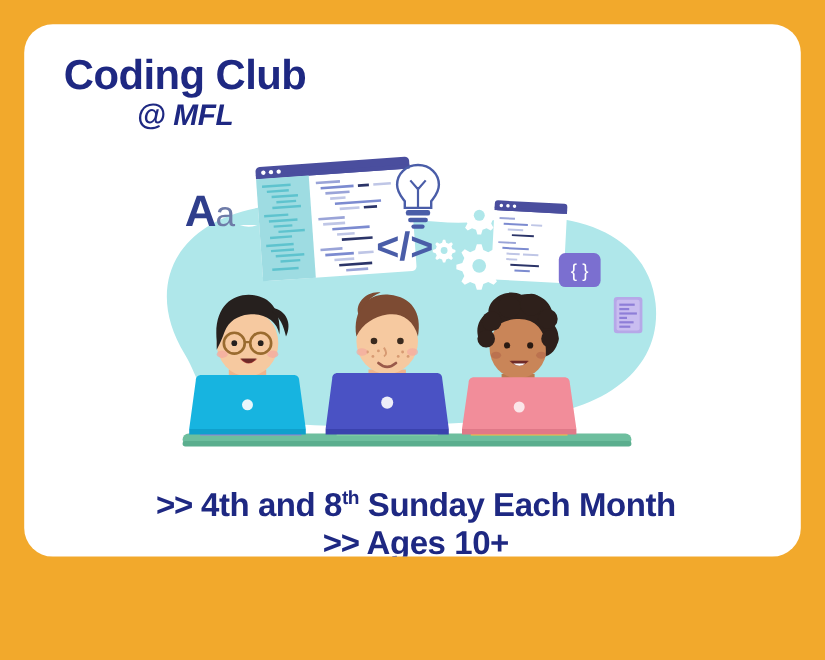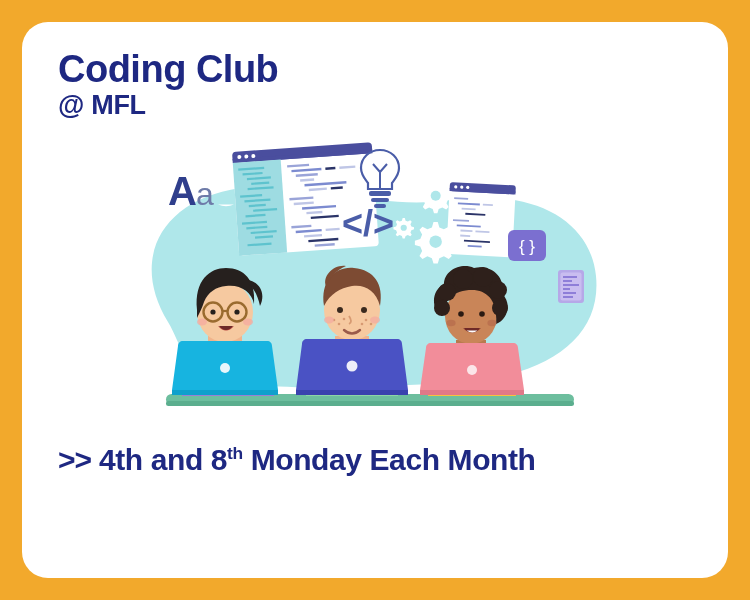--- a/index.html
+++ b/index.html
@@ -21,24 +21,25 @@
     height: 600px;
     background: #F2A92C;
     box-sizing: border-box;
     overflow: hidden;
   }
   #card {
     position: absolute;
     left: 22px;
     top: 22px;
     width: 706px;
-    height: 556px;
+    height: 484px;
     background: #ffffff;
     border-radius: 26px;
     overflow: hidden;
+    text-align: center;
   }
 
   
   #headings {
     position: absolute;
     left: 36px;
     top: 28px;
     line-height: 1;
   }
   .title-main {
@@ -48,20 +49,21 @@
     letter-spacing: -0.5px;
     display: block;
   }
   .title-sub {
     font-size: 27px;
     font-weight: 700;
     color: #1E2882;
     letter-spacing: -0.3px;
     display: block;
     margin-top: 4px;
+    font-style: italic;
   }
 
   
   #illustration {
     position: absolute;
     left: 98px;
     top: 118px;
     width: 500px;
     height: 282px;
   }
@@ -306,18 +308,22 @@
           <path d="M300,250 L404,250 L404,255 L300,255 Z" fill="#E07988"></path>
           <circle cx="352" cy="230" r="5" fill="#FBE6E9"></circle>
         </g>
 
       </svg>
     </div>
 
     <div id="bullets">
       <div class="bullet-line">
         <span class="bullet-mark">&gt;&gt;</span>
-        <span>4th and 8</span><span class="ord">th</span><span> Monday Each Month</span>
+        <span>4th and 8</span><span class="ord">th</span><span> Sunday Each Month</span>
+      </div>
+      <div class="bullet-line">
+        <span class="bullet-mark">&gt;&gt;</span>
+        <span>Ages 10+</span>
       </div>
     </div>
 
   </div>
 </div>
 
 </body></html>

